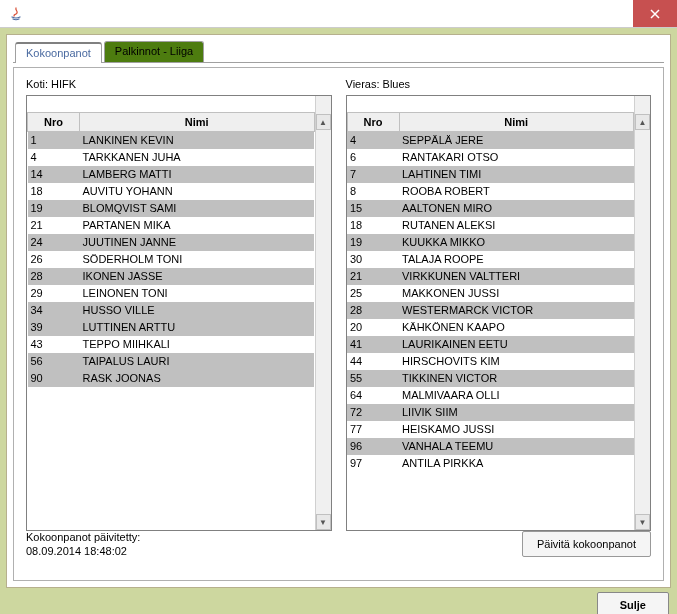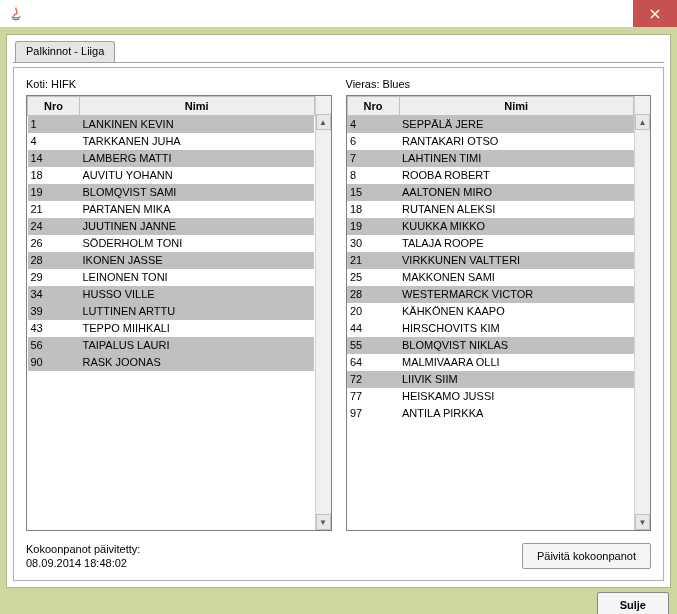--- a/index.html
+++ b/index.html
@@ -60,21 +60,21 @@
     height: 22px;
   }
   .tab {
     border: 1px solid #a0a0a0;
     border-bottom: none;
     padding: 3px 10px 2px 10px;
     margin-right: 2px;
     font-size: 11px;
     border-top-left-radius: 3px;
     border-top-right-radius: 3px;
-    background: #e5e5e5;
+    background: #4d7c0f;
     cursor: pointer;
     position: relative;
   }
   .tab.active {
     background: #fff;
     border-top: 2px solid #808080;
     color: #4a6aa0;
     top: 1px;
   }
   .content-frame {
@@ -98,20 +98,21 @@
   }
   .table-wrap {
     border: 1px solid #808080;
     height: 436px;
     display: flex;
     background: #fff;
   }
   .table-body {
     flex: 1;
     overflow: hidden;
+    margin-top: 16px;
   }
   table {
     border-collapse: collapse;
     width: 100%;
   }
   thead th {
     background: #efefef;
     border: 1px solid #c0c0c0;
     font-weight: bold;
     font-size: 11px;
@@ -147,21 +148,21 @@
     font-size: 8px;
     color: #555;
     background: #e8e8e8;
     border: 1px solid #c0c0c0;
   }
   .sbar-btn.top { margin-top: 18px; }
   .footer-row {
     position: absolute;
     left: 12px;
     right: 12px;
-    bottom: 10px;
+    bottom: 22px;
     display: flex;
     justify-content: space-between;
     align-items: center;
   }
   .updated-block {
     font-size: 11px;
     line-height: 14px;
   }
   .btn {
     border: 1px solid #999;
@@ -201,20 +202,21 @@
     <svg width="10" height="10" viewBox="0 0 10 10">
         <path d="M1 1 L9 9 M9 1 L1 9" stroke="#fff" stroke-width="1.5"></path>
       </svg>
   </div>
 </div>
 
 <div class="outer">
   <div class="main-panel">
 
     <div class="tabstrip">
+      <div class="tab active">Kokoonpanot</div>
       <div class="tab">Palkinnot - Liiga</div>
     </div>
 
     <div class="content-frame">
 
       <div class="columns">
 
         <div class="column">
           <div class="team-label">Koti: HIFK</div>
           <div class="table-wrap">
@@ -340,49 +342,57 @@
                     <tr class="plain">
                       <td class="nro">30</td>
                       <td>TALAJA ROOPE</td>
                     </tr>
                     <tr class="shaded">
                       <td class="nro">21</td>
                       <td>VIRKKUNEN VALTTERI</td>
                     </tr>
                     <tr class="plain">
                       <td class="nro">25</td>
-                      <td>MAKKONEN SAMI</td>
+                      <td>MAKKONEN JUSSI</td>
                     </tr>
                     <tr class="shaded">
                       <td class="nro">28</td>
                       <td>WESTERMARCK VICTOR</td>
                     </tr>
                     <tr class="plain">
                       <td class="nro">20</td>
                       <td>KÄHKÖNEN KAAPO</td>
                     </tr>
+                    <tr class="shaded">
+                      <td class="nro">41</td>
+                      <td>LAURIKAINEN EETU</td>
+                    </tr>
                     <tr class="plain">
                       <td class="nro">44</td>
                       <td>HIRSCHOVITS KIM</td>
                     </tr>
                     <tr class="shaded">
                       <td class="nro">55</td>
-                      <td>BLOMQVIST NIKLAS</td>
+                      <td>TIKKINEN VICTOR</td>
                     </tr>
                     <tr class="plain">
                       <td class="nro">64</td>
                       <td>MALMIVAARA OLLI</td>
                     </tr>
                     <tr class="shaded">
                       <td class="nro">72</td>
                       <td>LIIVIK SIIM</td>
                     </tr>
                     <tr class="plain">
                       <td class="nro">77</td>
                       <td>HEISKAMO JUSSI</td>
+                    </tr>
+                    <tr class="shaded">
+                      <td class="nro">96</td>
+                      <td>VANHALA TEEMU</td>
                     </tr>
                     <tr class="plain">
                       <td class="nro">97</td>
                       <td>ANTILA PIRKKA</td>
                     </tr>
                   </tbody>
               </table>
             </div>
             <div class="fake-scrollbar">
               <div class="sbar-btn top">▲</div>

